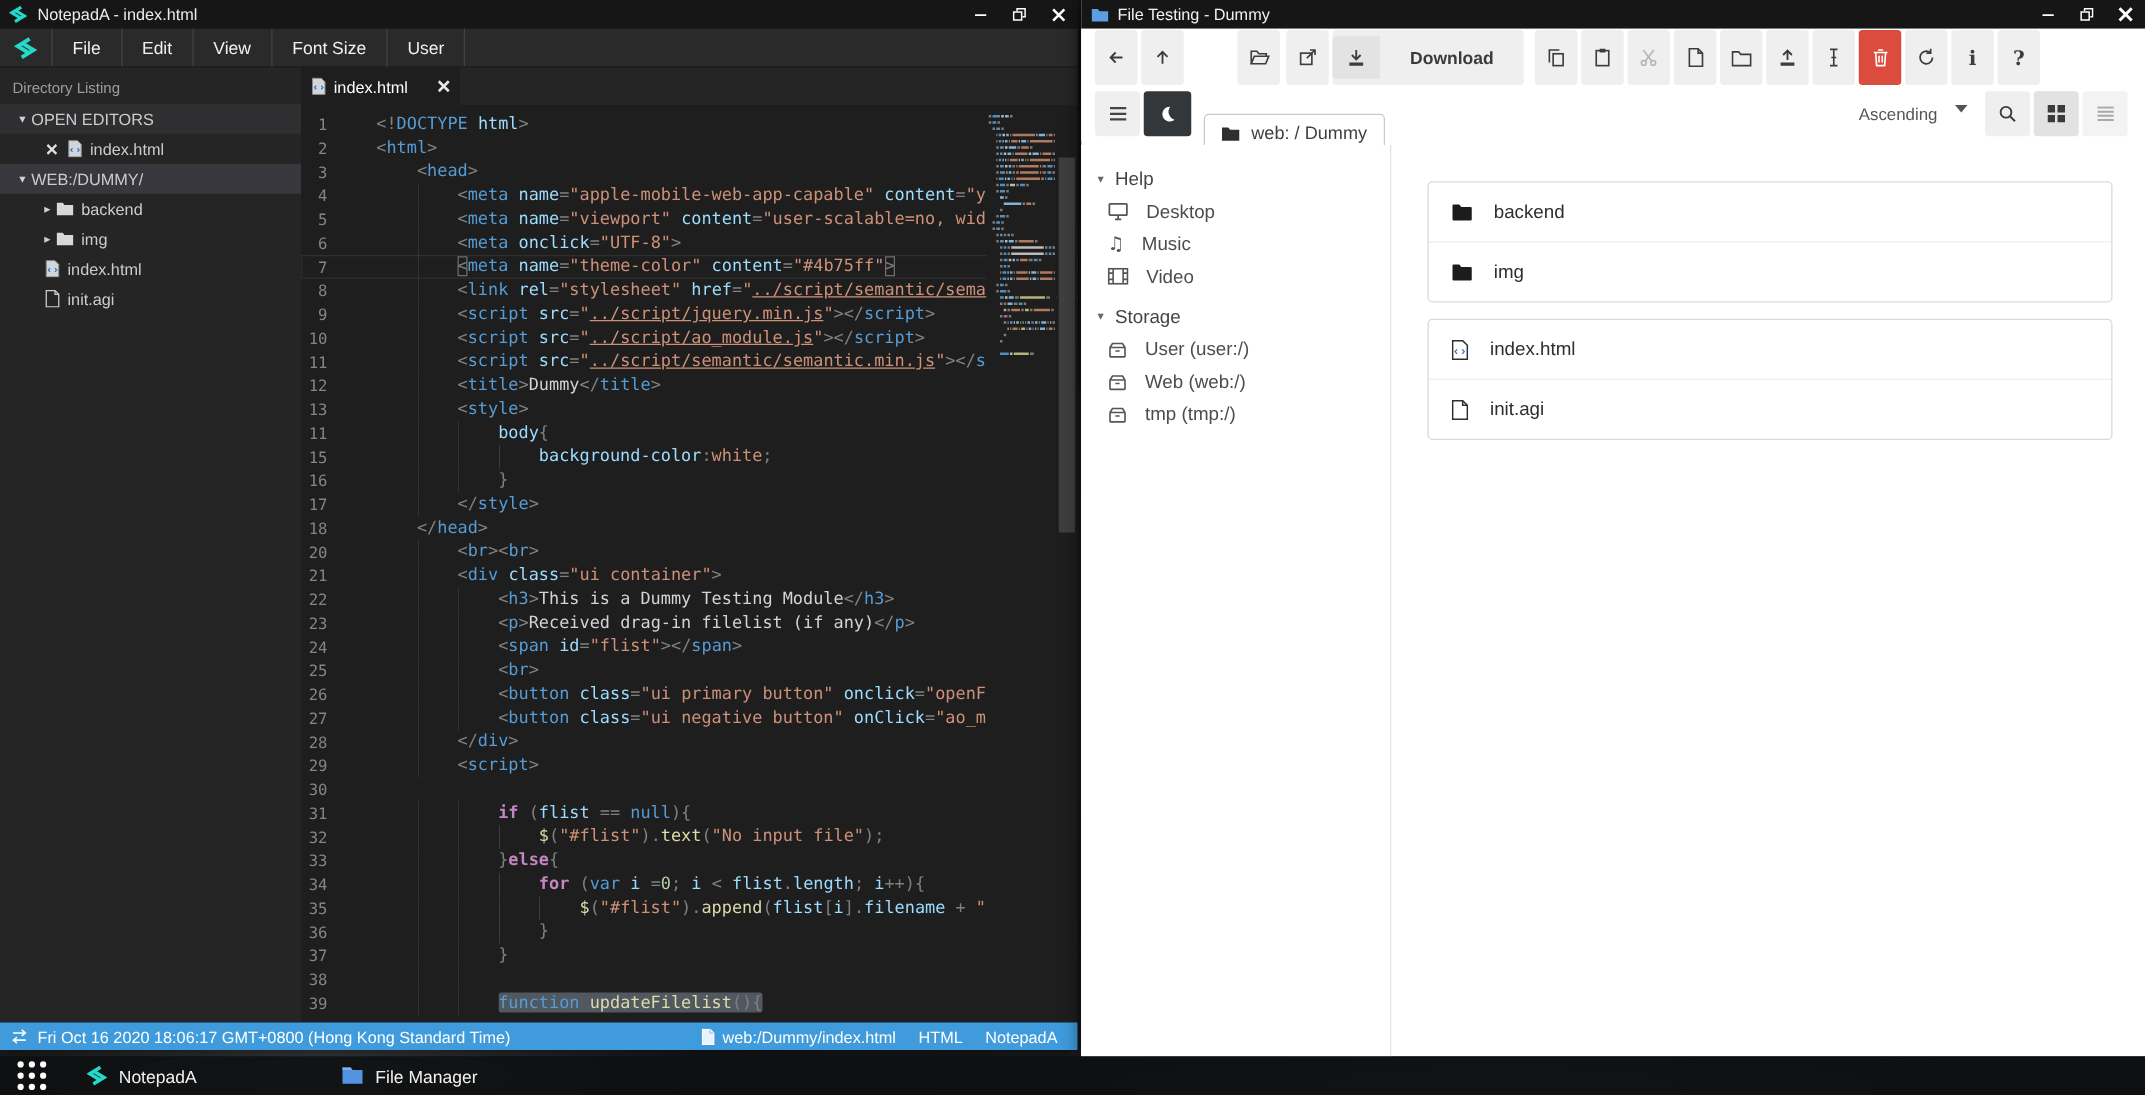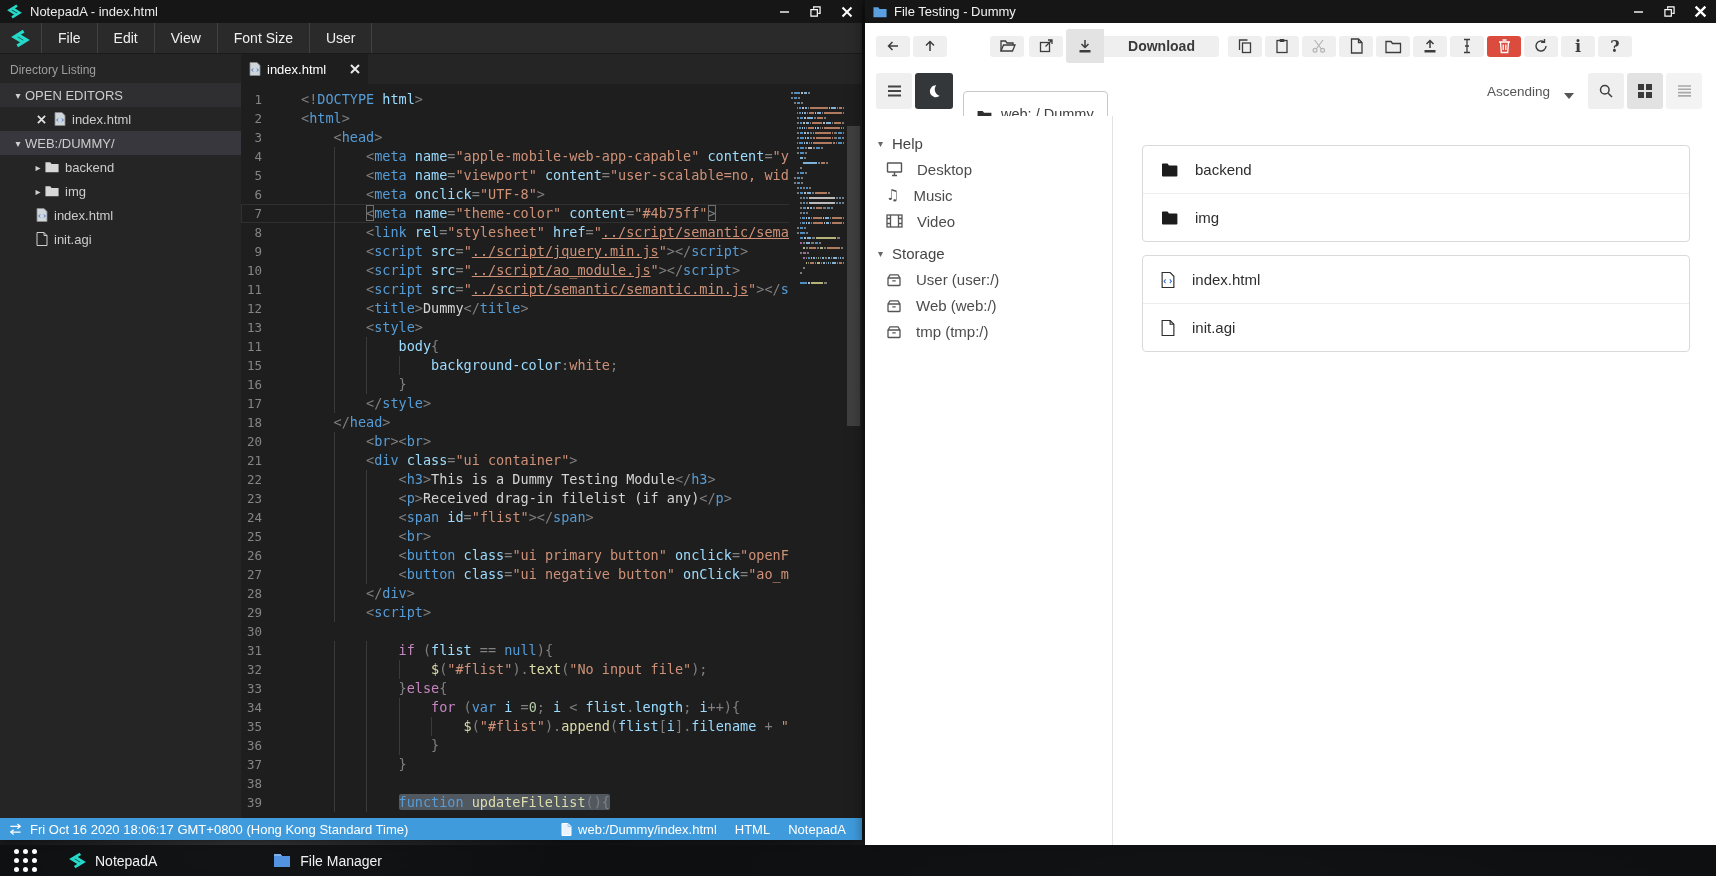--- a/index.html
+++ b/index.html
@@ -41,54 +41,54 @@
              font-family:"DejaVu Sans Mono",monospace;font-size:13.5px;}
   .code{padding-top:6px;}
   .crow{display:flex;height:19px;line-height:19px;white-space:pre;}
   .crow.cur{box-shadow:inset 0 0 0 1px #303030;}
   .ln{flex:none;width:21px;text-align:right;color:#858585;font-size:12.5px;}
   .lc{margin-left:39px;}
   .ind{display:inline-block;}
   .ind.g{box-shadow:inset 1px 0 0 #3a3a3a;}
   .c-pun{color:#808080;} .c-tag{color:#569cd6;} .c-attr{color:#9cdcfe;}
   .c-str{color:#ce9178;} .c-stru{color:#ce9178;text-decoration:underline;}
-  .c-txt{color:#d4d4d4;} .c-kw1{color:#569cd6;} .c-kw2{color:#c586c0;}
+  .c-txt{color:#d4d4d4;} .c-kw1{color:#569cd6;} .c-kw2{color:#c586c0;font-weight:bold;}
   .c-fn{color:#dcdcaa;} .c-num{color:#b5cea8;} .c-var{color:#9cdcfe;}
   .c-brk{color:#808080;outline:1px solid #6e6e6e;outline-offset:-1px;}
   .selbg{background:#515860;border-radius:2px;}
   .mm{position:absolute;top:0;right:17px;width:56px;bottom:0;background:#1e1e1e;padding-top:8px;}
   .mm-l{height:2px;margin:0 0 3px 0;display:flex;}
   .mm-l span{height:2px;display:inline-block;margin-right:1px;}
   .sbar{position:absolute;top:0;right:0;width:17px;bottom:0;background:#1e1e1e;}
   .sbar .th{position:absolute;top:42px;left:2px;width:13px;height:300px;background:#3f3f40;}
   .np-status{position:absolute;left:0;right:0;bottom:0;height:22px;background:#3f9bdc;color:#fff;font-size:13px;display:flex;align-items:center;}
   .np-status .sl{display:flex;align-items:center;gap:7px;padding-left:8px;}
   .np-status .sr{margin-left:auto;display:flex;align-items:center;gap:18px;padding-right:16px;}
   .np-status .sfile{display:flex;align-items:center;gap:6px;}
 
   
   #fm{left:865px;top:0;width:851px;height:845px;background:#ffffff;}
   .fm-title{height:23px;background:#161616;display:flex;align-items:center;color:#f2f2f2;font-size:13px;}
   .fm-title .ficon{margin:0 7px 0 8px;}
   .fm-tb1{height:46px;display:flex;align-items:center;padding-left:11px;background:#fff;}
-  .btn{width:34px;height:21px;background:#efefef;border-radius:3px;display:flex;align-items:center;justify-content:center;
+  .btn{width:34px;height:44px;background:#efefef;border-radius:3px;display:flex;align-items:center;justify-content:center;
        margin-right:3px;color:#3c3c3c;flex:none;font-size:15px;}
   .btn.dl{width:153px;justify-content:flex-start;}
   .btn.dl .dlseg{width:38px;height:34px;display:flex;align-items:center;justify-content:center;background:#e3e3e3;border-radius:3px 0 0 3px;}
   .btn.dl .dllabel{flex:1;text-align:center;font-size:14px;color:#3a3a3a;font-weight:bold;}
   .btn.danger{background:#db4c3f;color:#fff;}
   .btn.disabled{color:#b3b3b3;}
   .sp40{width:40px;flex:none;} .sp6{width:6px;flex:none;} .sp5{width:2px;flex:none;}
   .glyph{font-weight:bold;font-size:16px;font-family:"DejaVu Serif",serif;}
   .fm-tb2{height:44px;display:flex;align-items:center;padding:0 11px;background:#fff;position:relative;}
   .btn.sq{width:36px;height:36px;}
   .btn.dark{background:#33373a;color:#fff;width:38px;height:36px;}
-  .crumb{height:30px;border:1px solid #c9c9c9;border-radius:4px;display:flex;align-items:flex-end;gap:9px;padding:0 13px;margin-left:7px;color:#3f3f3f;font-size:14.5px;background:#fff;margin-top:32px;}
+  .crumb{height:30px;border:1px solid #c9c9c9;border-radius:4px;display:flex;align-items:center;gap:9px;padding:0 13px;margin-left:7px;color:#3f3f3f;font-size:14.5px;background:#fff;margin-top:32px;}
   .tb2r{margin-left:auto;display:flex;align-items:center;}
-  .sortsel{display:flex;align-items:flex-end;gap:14px;color:#555;font-size:13.5px;padding:0 14px;}
+  .sortsel{display:flex;align-items:flex-start;gap:14px;color:#555;font-size:13.5px;padding:0 14px;}
   .caret{width:0;height:0;border-left:5px solid transparent;border-right:5px solid transparent;border-top:6px solid #555;}
   .btn.active{background:#e2e2e2;}
   .btn.faint{background:#f3f3f3;color:#a9a9a9;}
   .fm-progress{position:absolute;left:0;top:113px;height:3px;width:781px;background:#2196e3;}
   .fm-body{position:absolute;top:116px;bottom:0;left:0;right:0;display:flex;background:#fff;}
   .fm-side{width:247px;flex:none;border-right:1px solid #e3e3e3;padding-top:14px;font-size:15px;color:#4c4c4c;background:#fff;}
   .srow{height:26px;display:flex;align-items:center;gap:14px;padding-left:21px;}
   .shead{height:26px;display:flex;align-items:center;gap:9px;padding-left:13px;color:#444;}
   .shead .chev{font-family:"DejaVu Sans",sans-serif;font-size:10px;color:#666;}
   .sgap{height:6px;}

